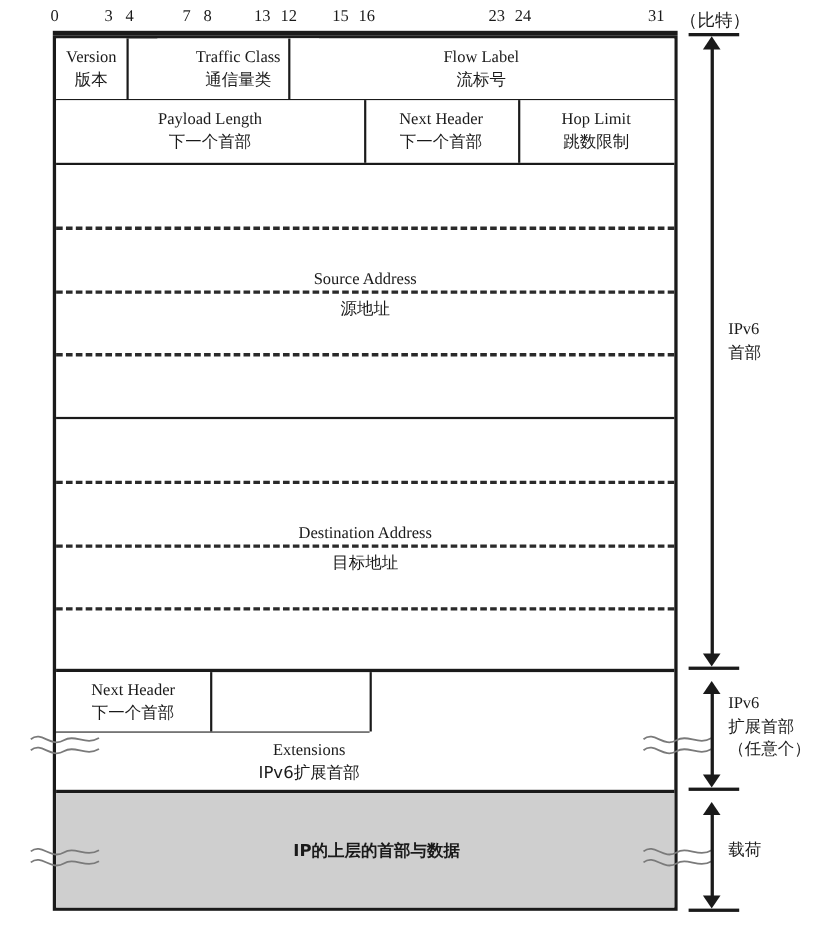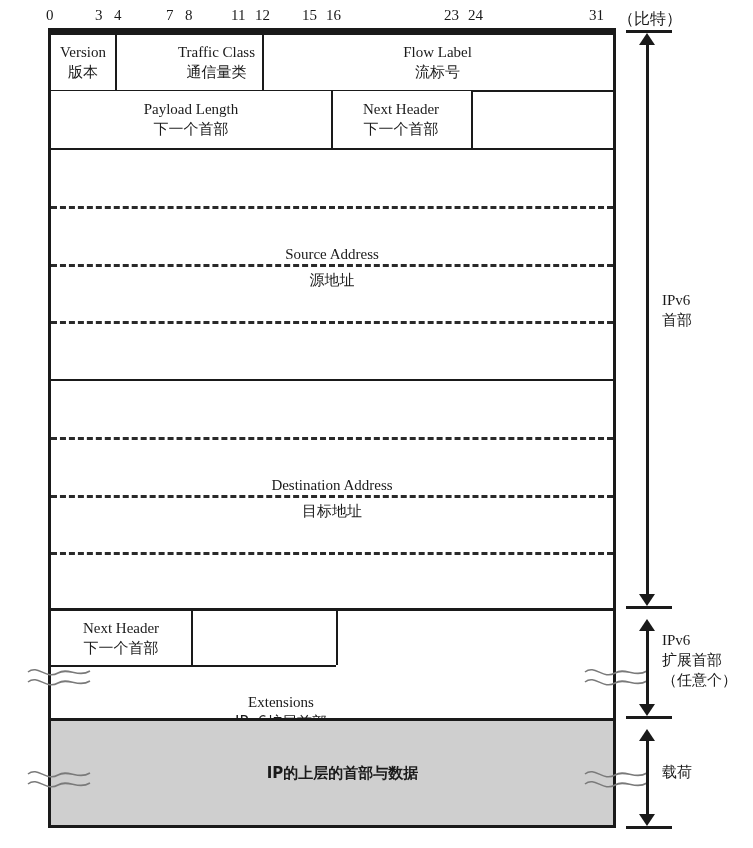--- a/index.html
+++ b/index.html
@@ -125,21 +125,21 @@
     
     
   </div>
 
   <div style="position:absolute;left:0;top:0;">
     <div class="rulelabel" style="left:46px;top:8px;">0</div>
     <div class="rulelabel" style="left:95px;top:8px;">3</div>
     <div class="rulelabel" style="left:114px;top:8px;">4</div>
     <div class="rulelabel" style="left:166px;top:8px;">7</div>
     <div class="rulelabel" style="left:185px;top:8px;">8</div>
-    <div class="rulelabel" style="left:231px;top:8px;">11</div>
+    <div class="rulelabel" style="left:231px;top:8px;">13</div>
     <div class="rulelabel" style="left:255px;top:8px;">12</div>
     <div class="rulelabel" style="left:302px;top:8px;">15</div>
     <div class="rulelabel" style="left:326px;top:8px;">16</div>
     <div class="rulelabel" style="left:444px;top:8px;">23</div>
     <div class="rulelabel" style="left:468px;top:8px;">24</div>
     <div class="rulelabel" style="left:589px;top:8px;">31</div>
   </div>
 
   <div id="bitsLabel">（比特）</div>
 
@@ -162,20 +162,24 @@
     <div class="hline" style="top:55px;"></div>
 
     <div class="cell" style="left:0;top:56px;width:280px;height:57px;">
       <span class="en">Payload Length</span>
       <span class="cn">下一个首部</span>
     </div>
     <div class="cell" style="left:280px;top:56px;width:140px;height:57px;">
       <span class="en">Next Header</span>
       <span class="cn">下一个首部</span>
     </div>
+    <div class="cell" style="left:420px;top:56px;width:142px;height:57px;">
+      <span class="en">Hop Limit</span>
+      <span class="cn">跳数限制</span>
+    </div>
     <div class="vline" style="left:280px;top:56px;height:57px;"></div>
     <div class="vline" style="left:420px;top:56px;height:57px;"></div>
     <div class="hline" style="top:113px;"></div>
 
     <div class="addrblock" style="top:114px;height:230px;">
       <div class="dashline" style="top:57px;"></div>
       <div class="dashline" style="top:115px;"></div>
       <div class="dashline" style="top:172px;"></div>
       <div class="addrlabel" style="top:96px;">Source Address</div>
       <div class="addrlabel cn" style="top:122px;">源地址</div>
@@ -192,21 +196,21 @@
     <div class="hline thick" style="top:573px;"></div>
 
     <div class="cell" style="left:0;top:576px;width:140px;height:54px;">
       <span class="en">Next Header</span>
       <span class="cn">下一个首部</span>
     </div>
     <div class="vline" style="left:140px;top:576px;height:54px;"></div>
     <div class="vline" style="left:285px;top:576px;height:54px;"></div>
     <div class="hline" style="top:630px;width:285px;left:0;right:auto;"></div>
 
-    <div class="cell" style="left:0;top:631px;width:460px;height:52px;margin-top:20px;">
+    <div class="cell" style="left:0;top:631px;width:460px;height:52px;">
       <span class="en">Extensions</span>
       <span class="cn">IPv6扩展首部</span>
     </div>
     <div class="hline thick" style="top:683px;"></div>
 
     <div id="payloadCell" style="top:686px;height:104px;">
       <span class="cn">IP的上层的首部与数据</span>
     </div>
   </div>
 

